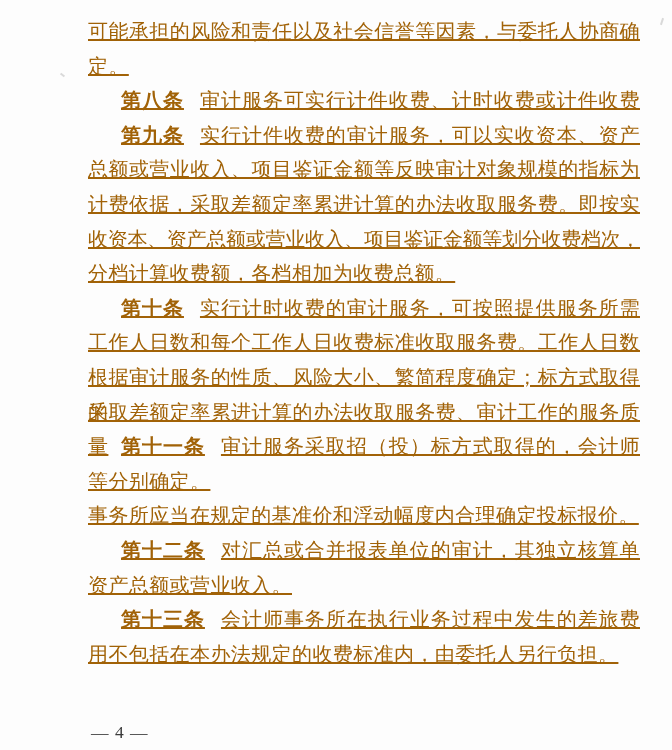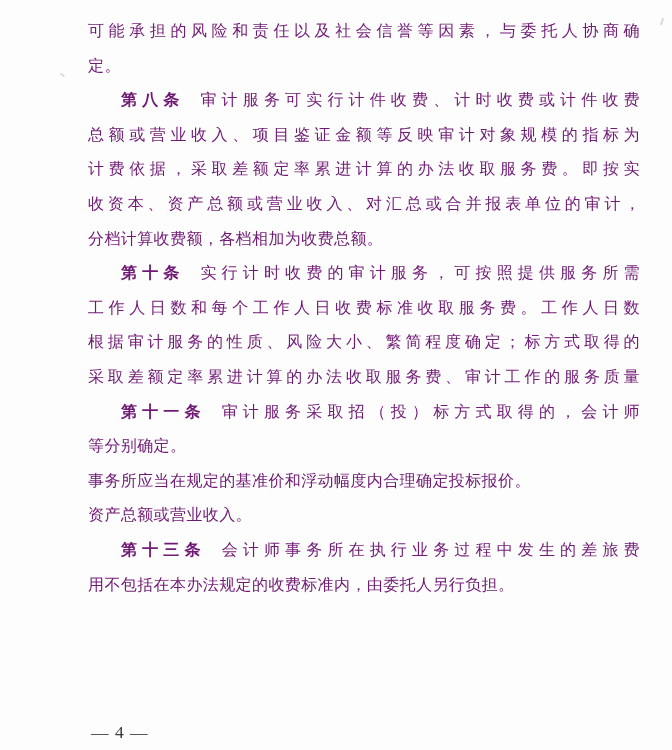--- a/index.html
+++ b/index.html
@@ -17,25 +17,26 @@
   }
   .doc-body {
     position: absolute;
     left: 88px;
     top: 14px;
     width: 552px;
   }
   .line {
     height: 34.6px;
     line-height: 34.6px;
-    font-size: 16px;
-    color: #701a75;
+    font-size: 20px;
+    color: #a16207;
     text-align: justify;
     text-align-last: justify;
     letter-spacing: 0.4px;
+    text-decoration: underline;
   }
   .line.end {
     text-align-last: left;
   }
   .line.indent {
     padding-left: 33px;
   }
   .line.tight {
     letter-spacing: -0.35px;
   }
@@ -73,31 +74,33 @@
   }
 </style>
 </head>
 <body>
 
 <div class="page">
   <div class="doc-body">
       <div class="line">可能承担的风险和责任以及社会信誉等因素，与委托人协商确</div>
       <div class="line end">定。</div>
       <div class="line indent"><span class="article-term">第八条</span>审计服务可实行计件收费、计时收费或计件收费</div>
+      <div class="line indent"><span class="article-term">第九条</span>实行计件收费的审计服务，可以实收资本、资产</div>
       <div class="line">总额或营业收入、项目鉴证金额等反映审计对象规模的指标为</div>
       <div class="line">计费依据，采取差额定率累进计算的办法收取服务费。即按实</div>
-      <div class="line tight">收资本、资产总额或营业收入、对汇总或合并报表单位的审计，</div>
+      <div class="line tight">收资本、资产总额或营业收入、项目鉴证金额等划分收费档次，</div>
       <div class="line end">分档计算收费额，各档相加为收费总额。</div>
       <div class="line indent"><span class="article-term">第十条</span>实行计时收费的审计服务，可按照提供服务所需</div>
       <div class="line">工作人日数和每个工作人日收费标准收取服务费。工作人日数</div>
       <div class="line">根据审计服务的性质、风险大小、繁简程度确定；标方式取得的</div>
       <div class="line">采取差额定率累进计算的办法收取服务费、审计工作的服务质量</div>
       <div class="line indent"><span class="article-term">第十一条</span>审计服务采取招（投）标方式取得的，会计师</div>
       <div class="line end">等分别确定。</div>
       <div class="line end">事务所应当在规定的基准价和浮动幅度内合理确定投标报价。</div>
+      <div class="line indent"><span class="article-term">第十二条</span>对汇总或合并报表单位的审计，其独立核算单</div>
       <div class="line end">资产总额或营业收入。</div>
       <div class="line indent"><span class="article-term">第十三条</span>会计师事务所在执行业务过程中发生的差旅费</div>
       <div class="line end">用不包括在本办法规定的收费标准内，由委托人另行负担。</div>
     </div>
   <div class="footer">— 4 —</div>
   <div class="artifact a1"></div>
   <div class="artifact a2"></div>
 </div>
 
 </body></html>

